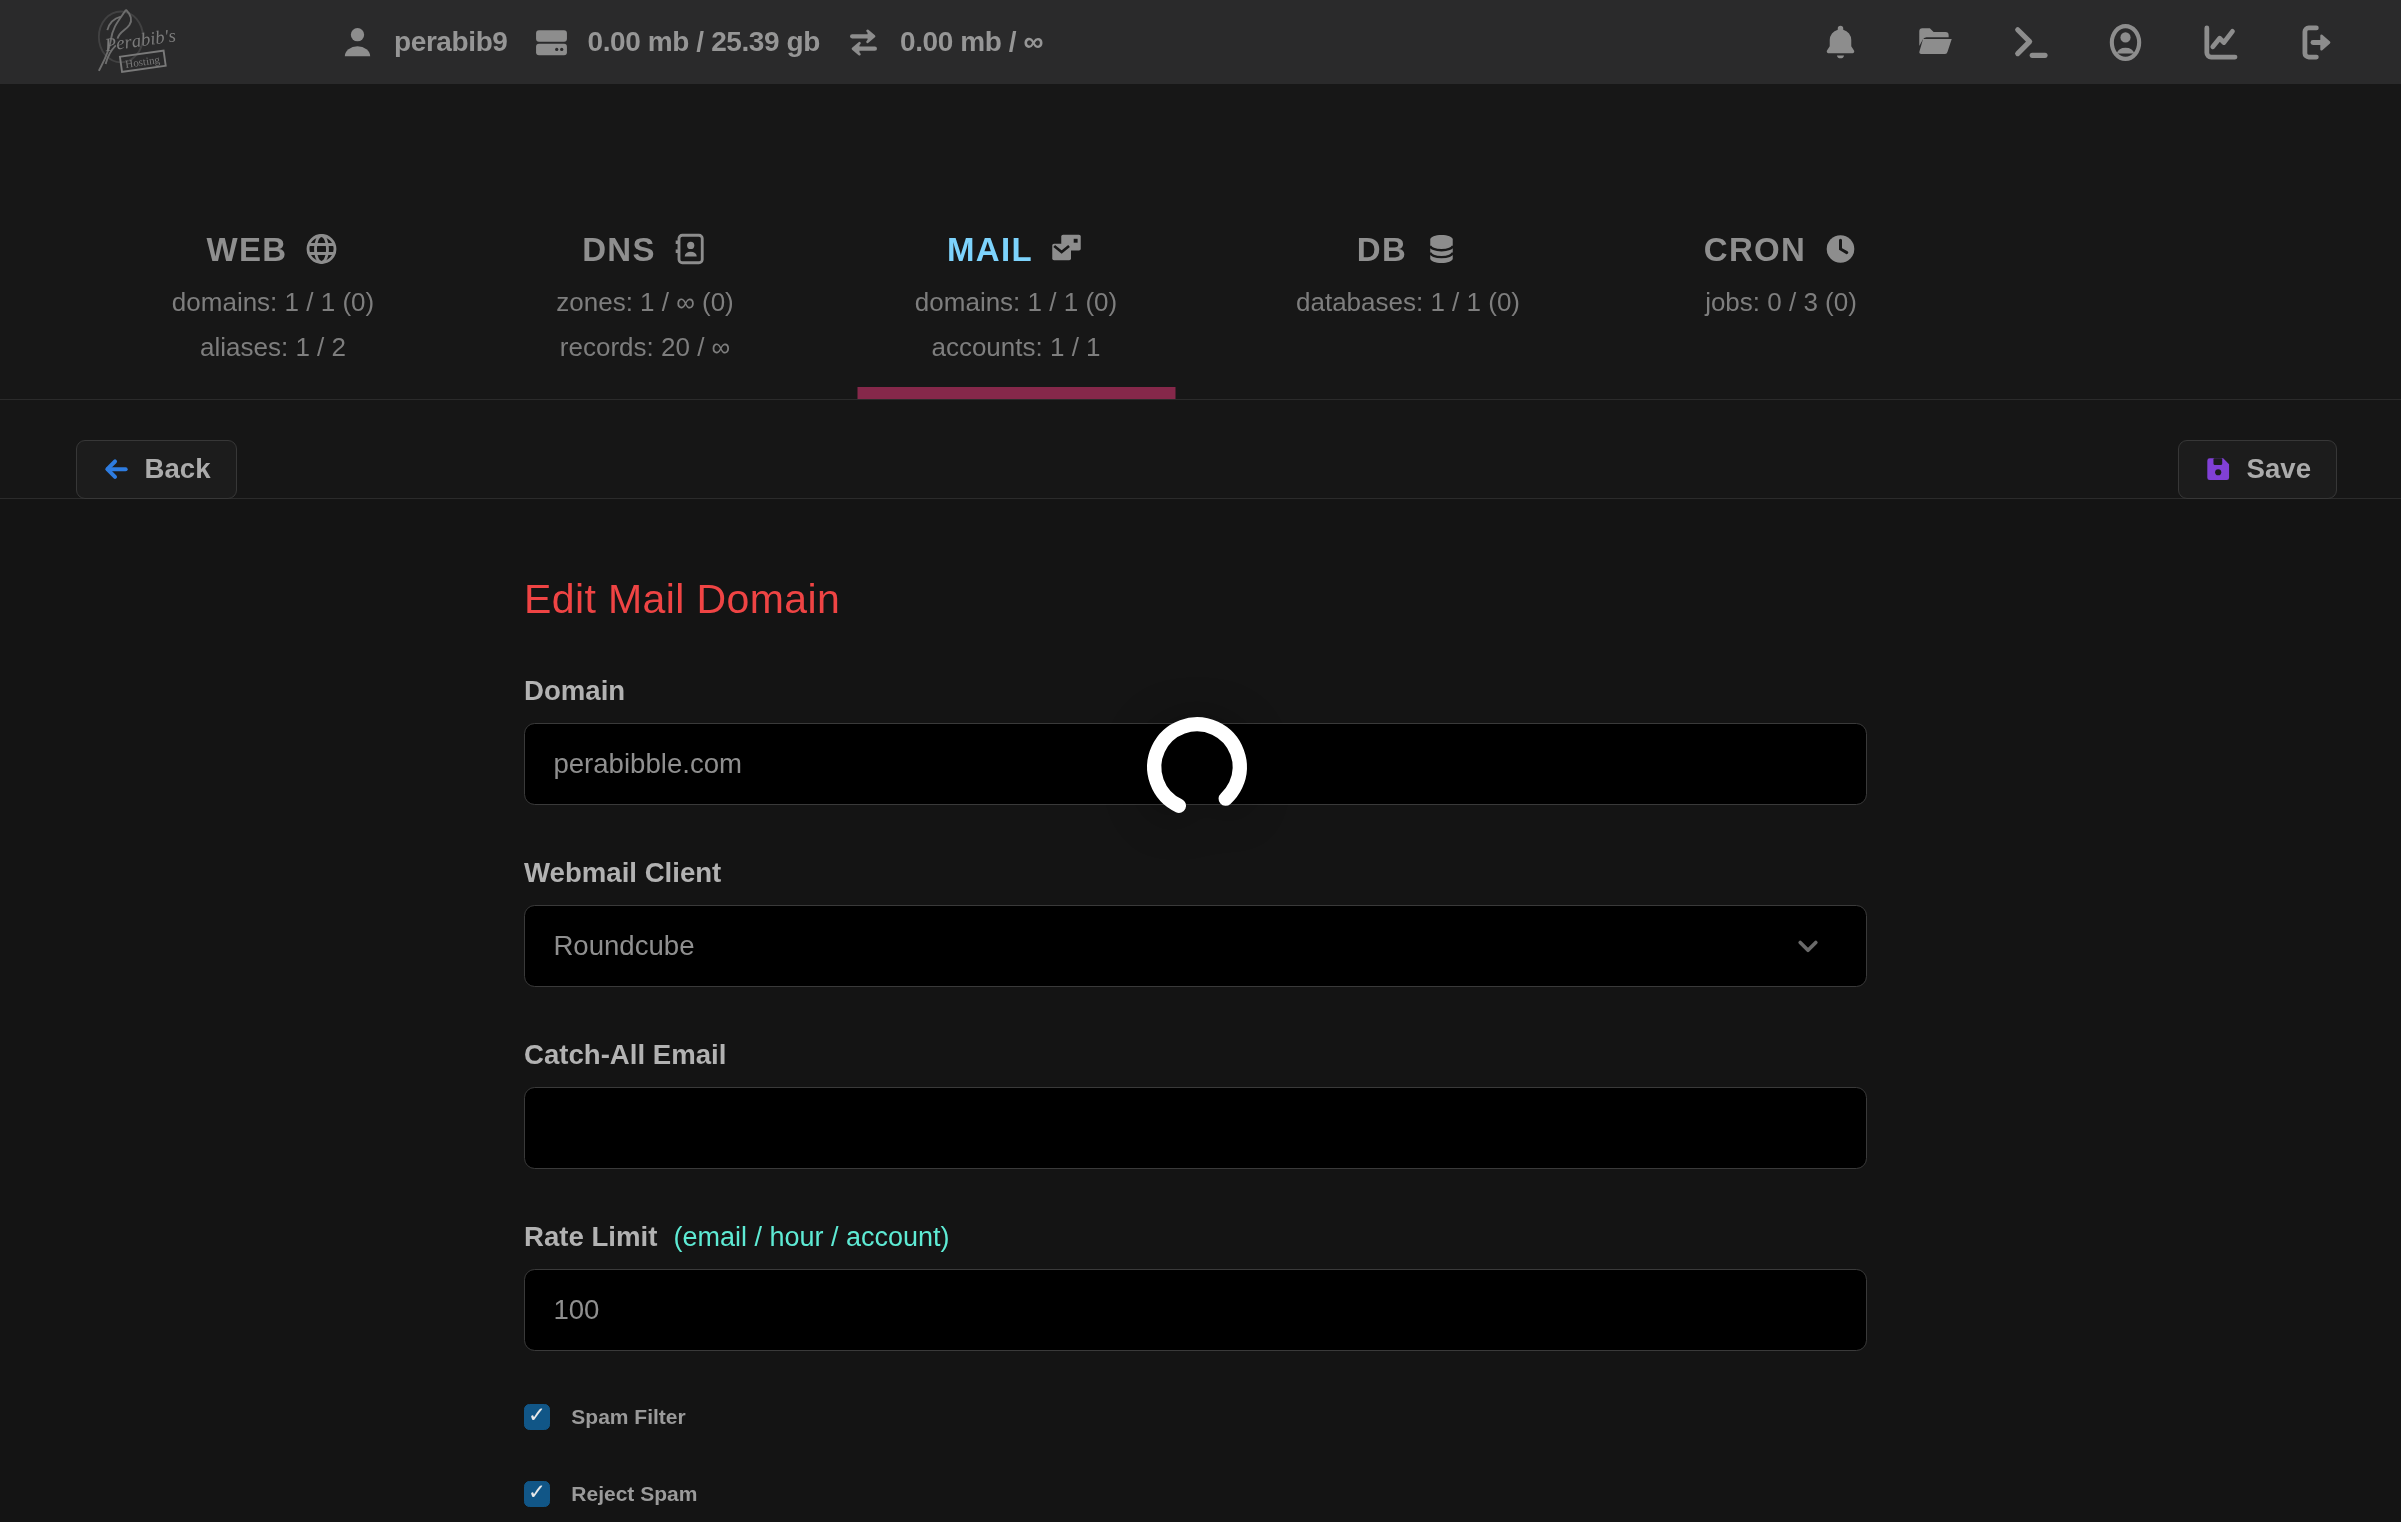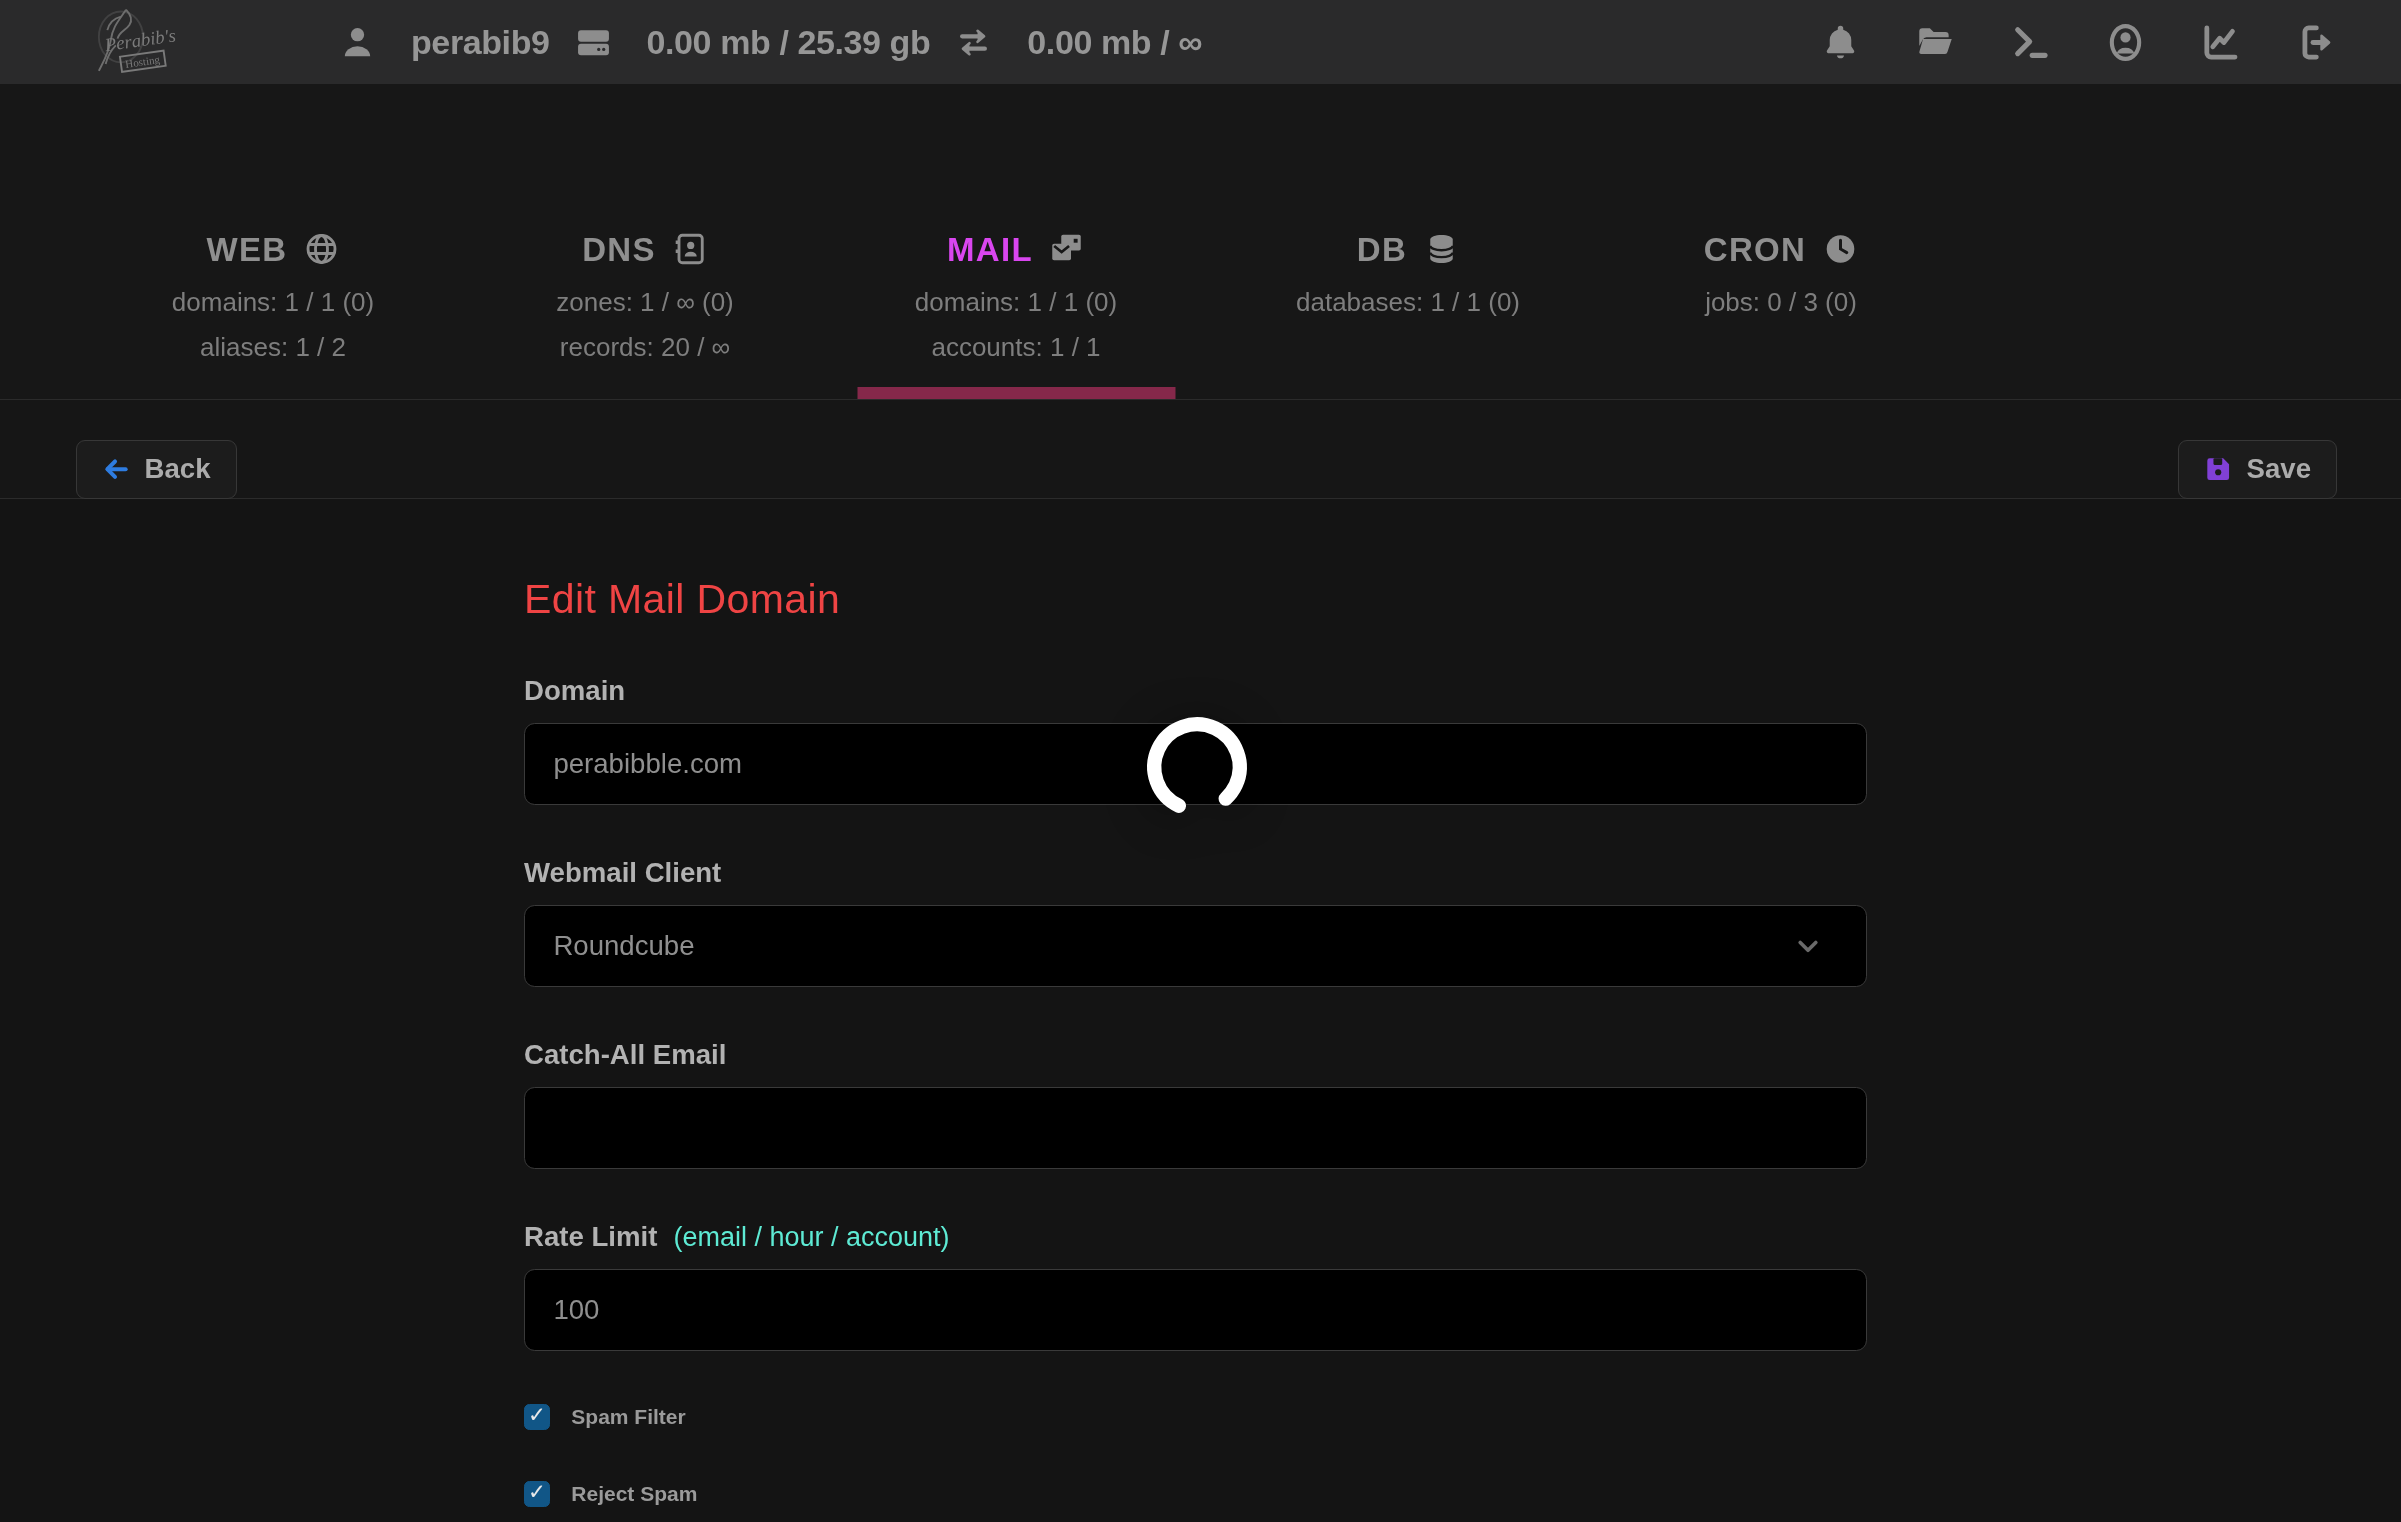--- a/index.html
+++ b/index.html
@@ -31,26 +31,25 @@
   }
   .logo svg { width: 100%; height: 100%; }
   .usage-group {
     display: flex;
     align-items: center;
     gap: 23px;
     margin-left: 160px;
   }
   .usage-item { display: flex; align-items: center; gap: 16px; }
   .usage-item .txt {
-    font-size: 34px;
+    font-size: 28px;
     font-weight: 700;
     color: #969696;
     letter-spacing: -0.4px;
     white-space: nowrap;
-    margin-left: 17px;
   }
   .tb-icon { width: 41px; height: 41px; display: inline-flex; align-items: center; justify-content: center; }
   .tb-icon svg { width: 39px; height: 39px; }
   .topbar-actions {
     margin-left: auto;
     display: flex;
     align-items: center;
     gap: 52px;
   }
   .topbar-actions .tb-btn { cursor: pointer; width: 43px; height: 43px; display: flex; align-items: center; justify-content: center; }
@@ -75,21 +74,21 @@
     width: 373px;
     text-align: right;
   }
   .tab-head { display: flex; align-items: center; gap: 16px; height: 48px; }
   .tab-label {
     font-size: 33px;
     font-weight: 700;
     letter-spacing: 1.3px;
     color: #8f8f8f;
   }
-  .tab-col.active .tab-label { color: #d946ef; }
+  .tab-col.active .tab-label { color: #7dd3fc; }
   .tab-head svg { width: 36px; height: 36px; }
   .tab-stat {
     font-size: 26px;
     color: #7e7e7e;
     margin-top: 13.3px;
     white-space: nowrap;
   }
   .tab-stat:first-of-type { margin-top: 37px; }
   .tab-underline {
     display: none;

